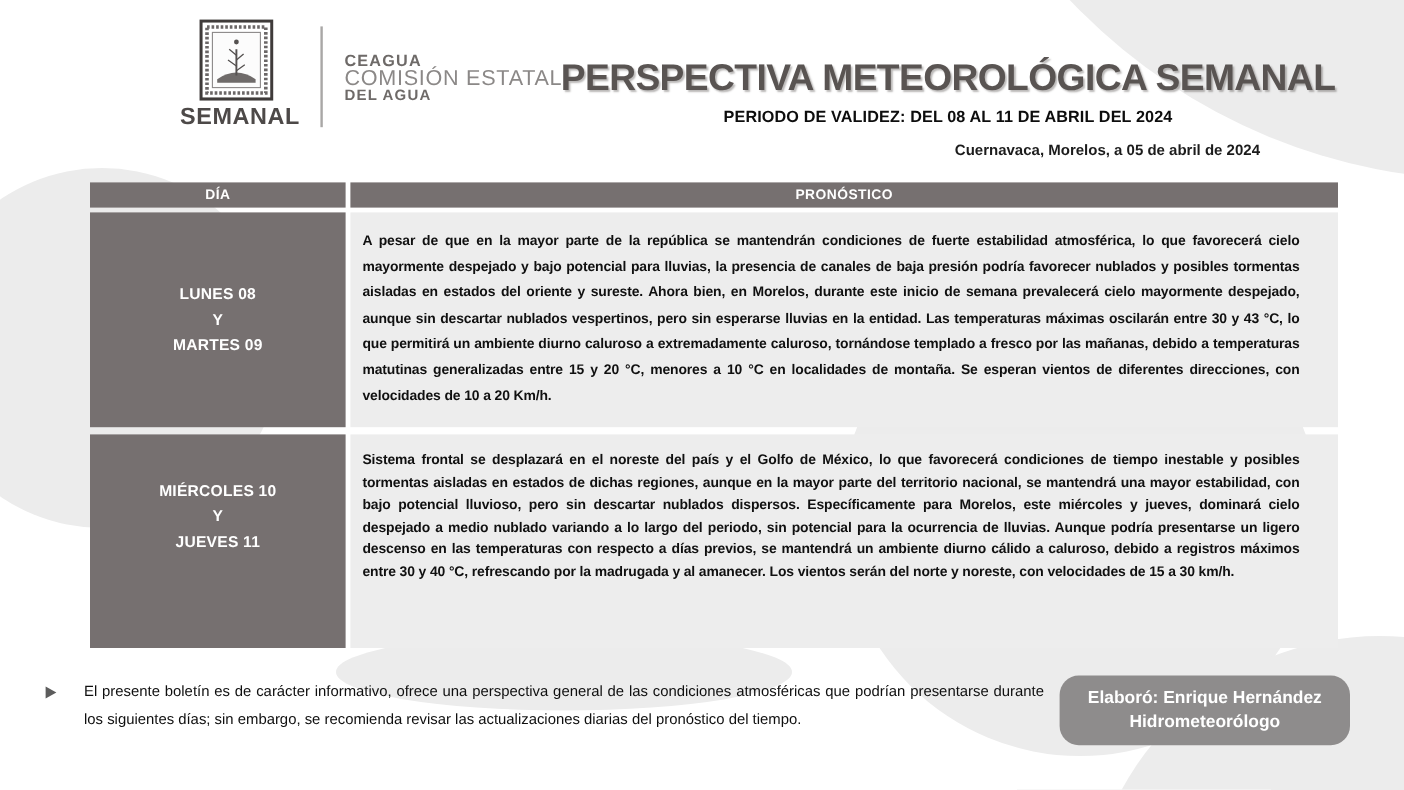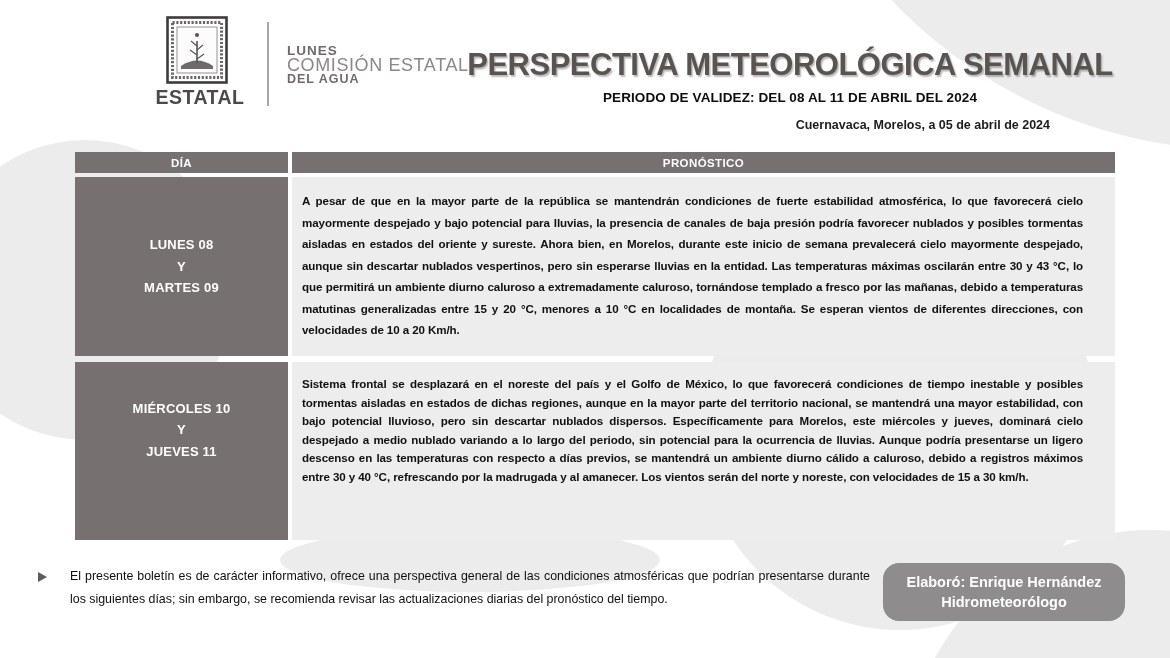--- a/index.html
+++ b/index.html
@@ -108,24 +108,24 @@
 
 <svg class="crest layer" viewBox="0 0 62 76" width="62" height="76" aria-hidden="true">
   <rect x="1.5" y="1.5" width="59" height="65" fill="#ffffff" stroke="#3f3b3a" stroke-width="2.6"></rect>
   <rect x="6.5" y="6.5" width="49" height="55" fill="none" stroke="#6b6767" stroke-width="3" stroke-dasharray="2.2,1.6"></rect>
   <rect x="11" y="11" width="40" height="46" fill="#fcfcfc" stroke="#8a8686" stroke-width="0.9"></rect>
   <path d="M15,50 Q31,39 47,50 L47,53 L15,53 Z" fill="#6f6b6a"></path>
   <line x1="31" y1="25" x2="31" y2="47" stroke="#555150" stroke-width="1.6"></line>
   <path d="M31,30 L25,25 M31,34 L37,29 M31,39 L24,34 M31,43 L38,38" stroke="#555150" stroke-width="1.1" fill="none"></path>
   <circle cx="31" cy="19" r="2" fill="#555150"></circle>
 </svg>
-<div class="state-name layer">ESTATAL</div>
+<div class="state-name layer">SEMANAL</div>
 <div class="vsep layer"></div>
 <div class="agency layer">
-  <div class="l1">LUNES</div>
+  <div class="l1">CEAGUA</div>
   <div class="l2">COMISIÓN ESTATAL</div>
   <div class="l3">DEL AGUA</div>
 </div>
 <div class="doc-title layer">PERSPECTIVA METEOROLÓGICA SEMANAL</div>
 <div class="validity layer">PERIODO DE VALIDEZ: DEL 08 AL 11 DE ABRIL DEL 2024</div>
 <div class="dateline layer">Cuernavaca, Morelos, a 05 de abril de 2024</div>
 
 <div class="fc-table">
   <div class="cell hd hd-fc">PRONÓSTICO</div>
   <div class="cell hd hd-day">DÍA</div>

